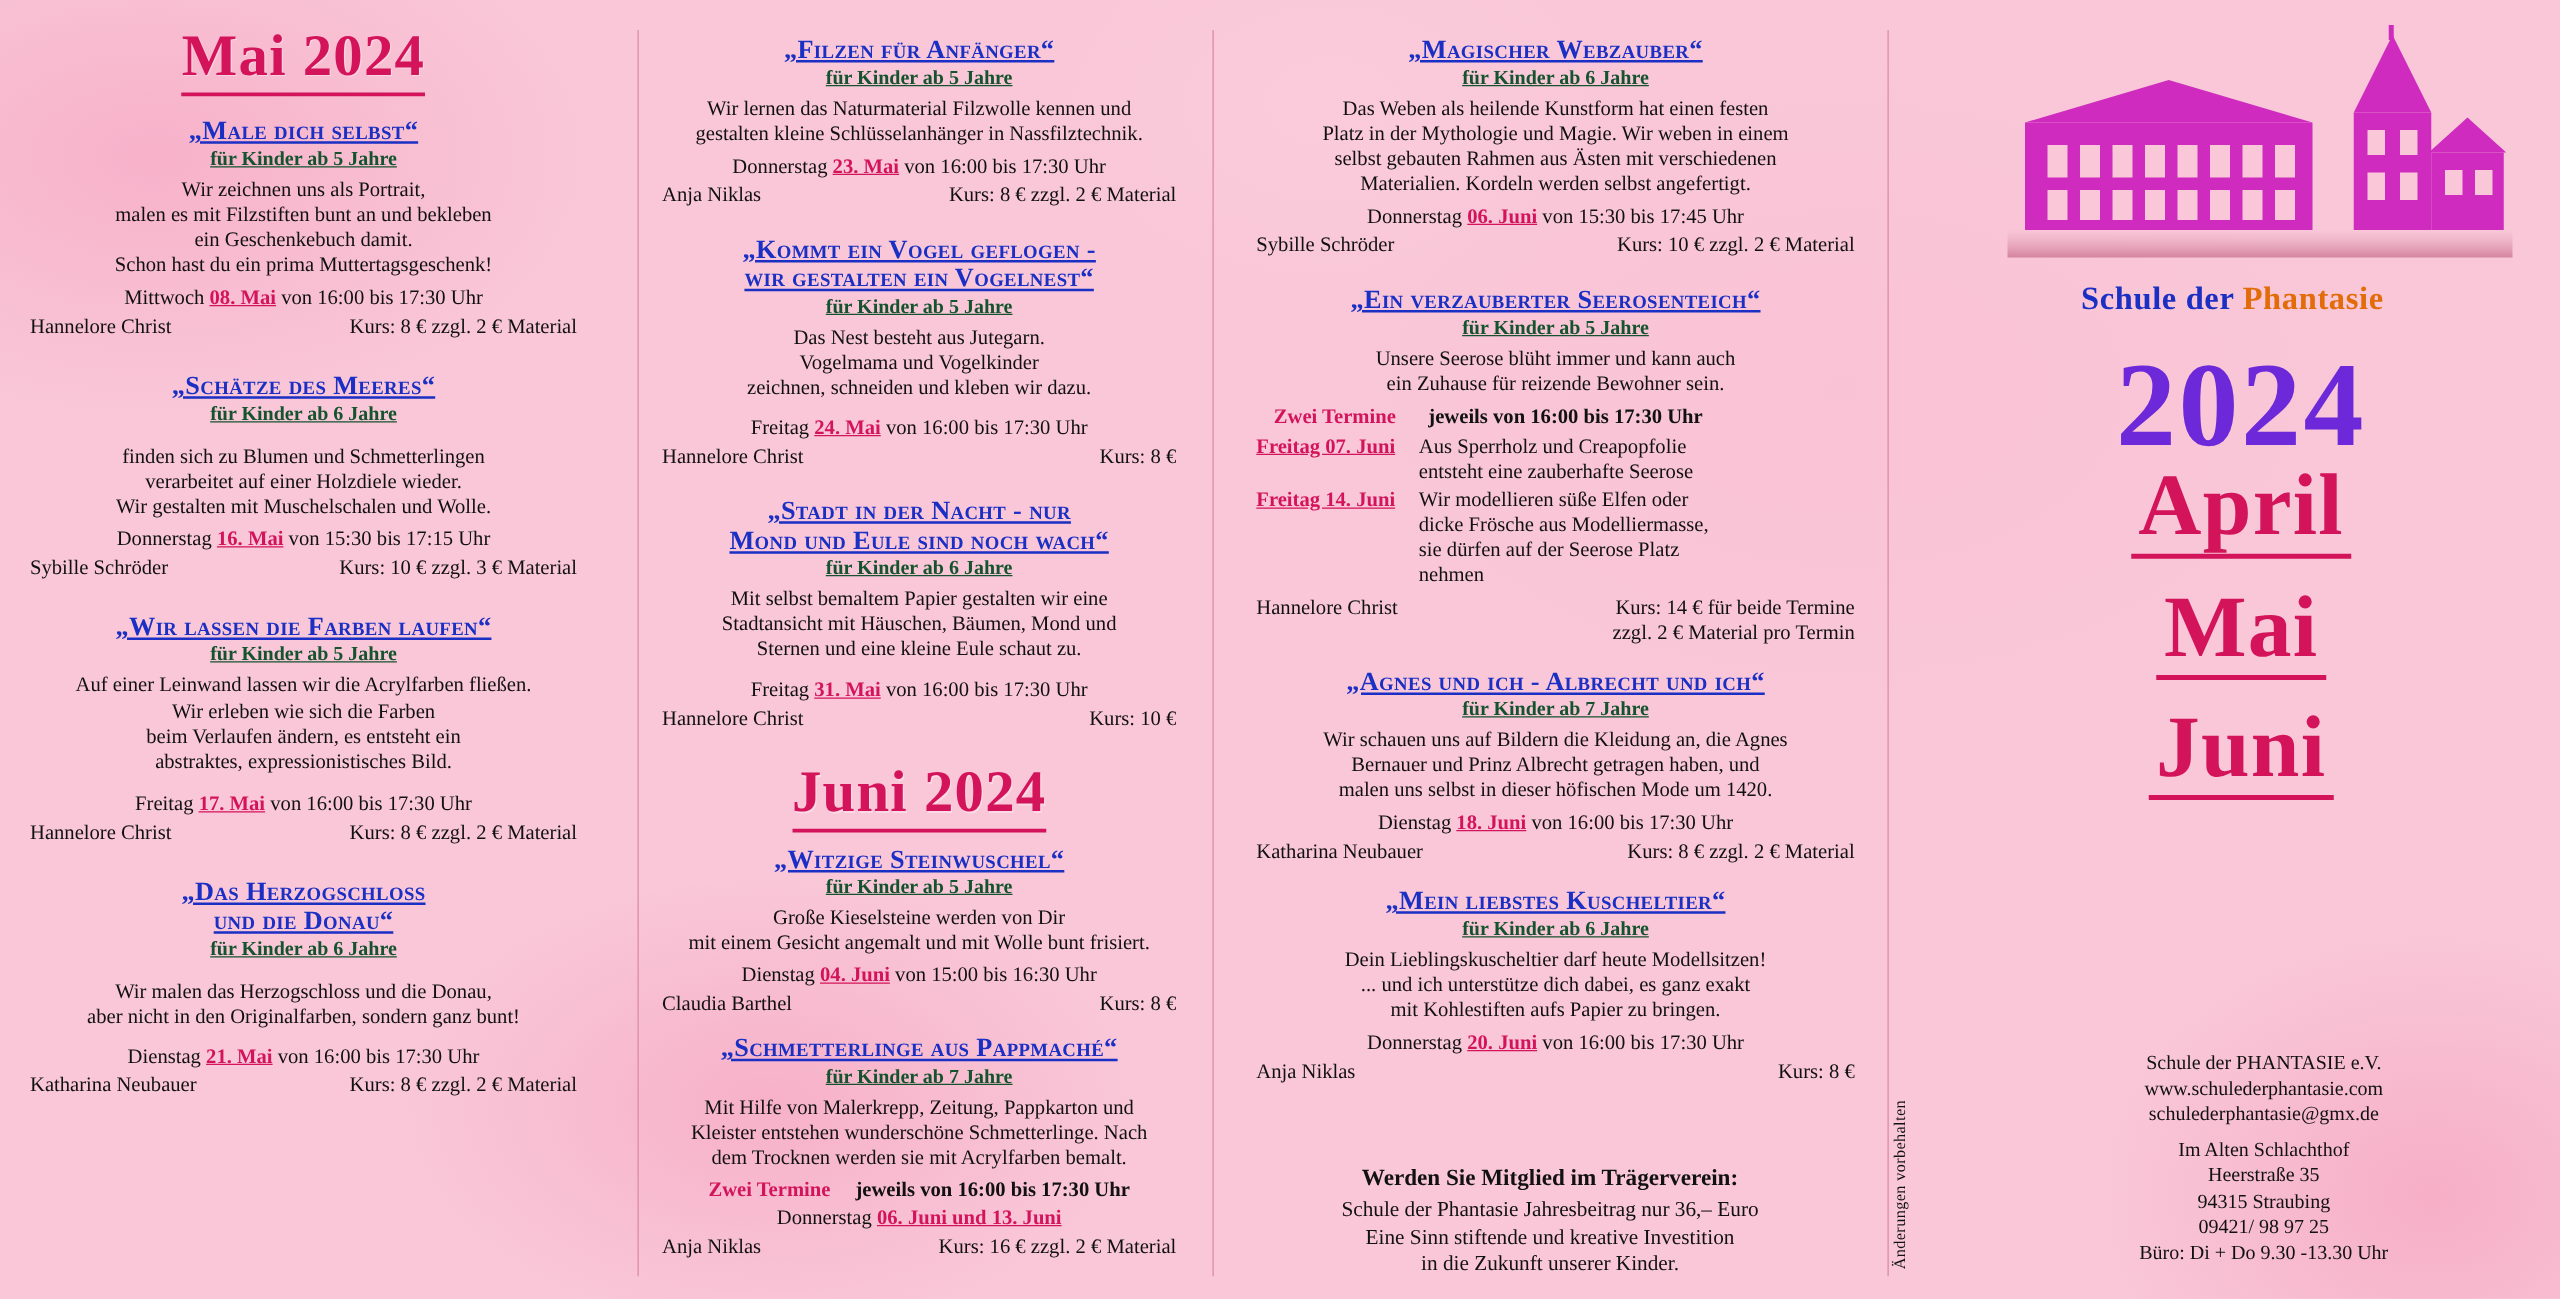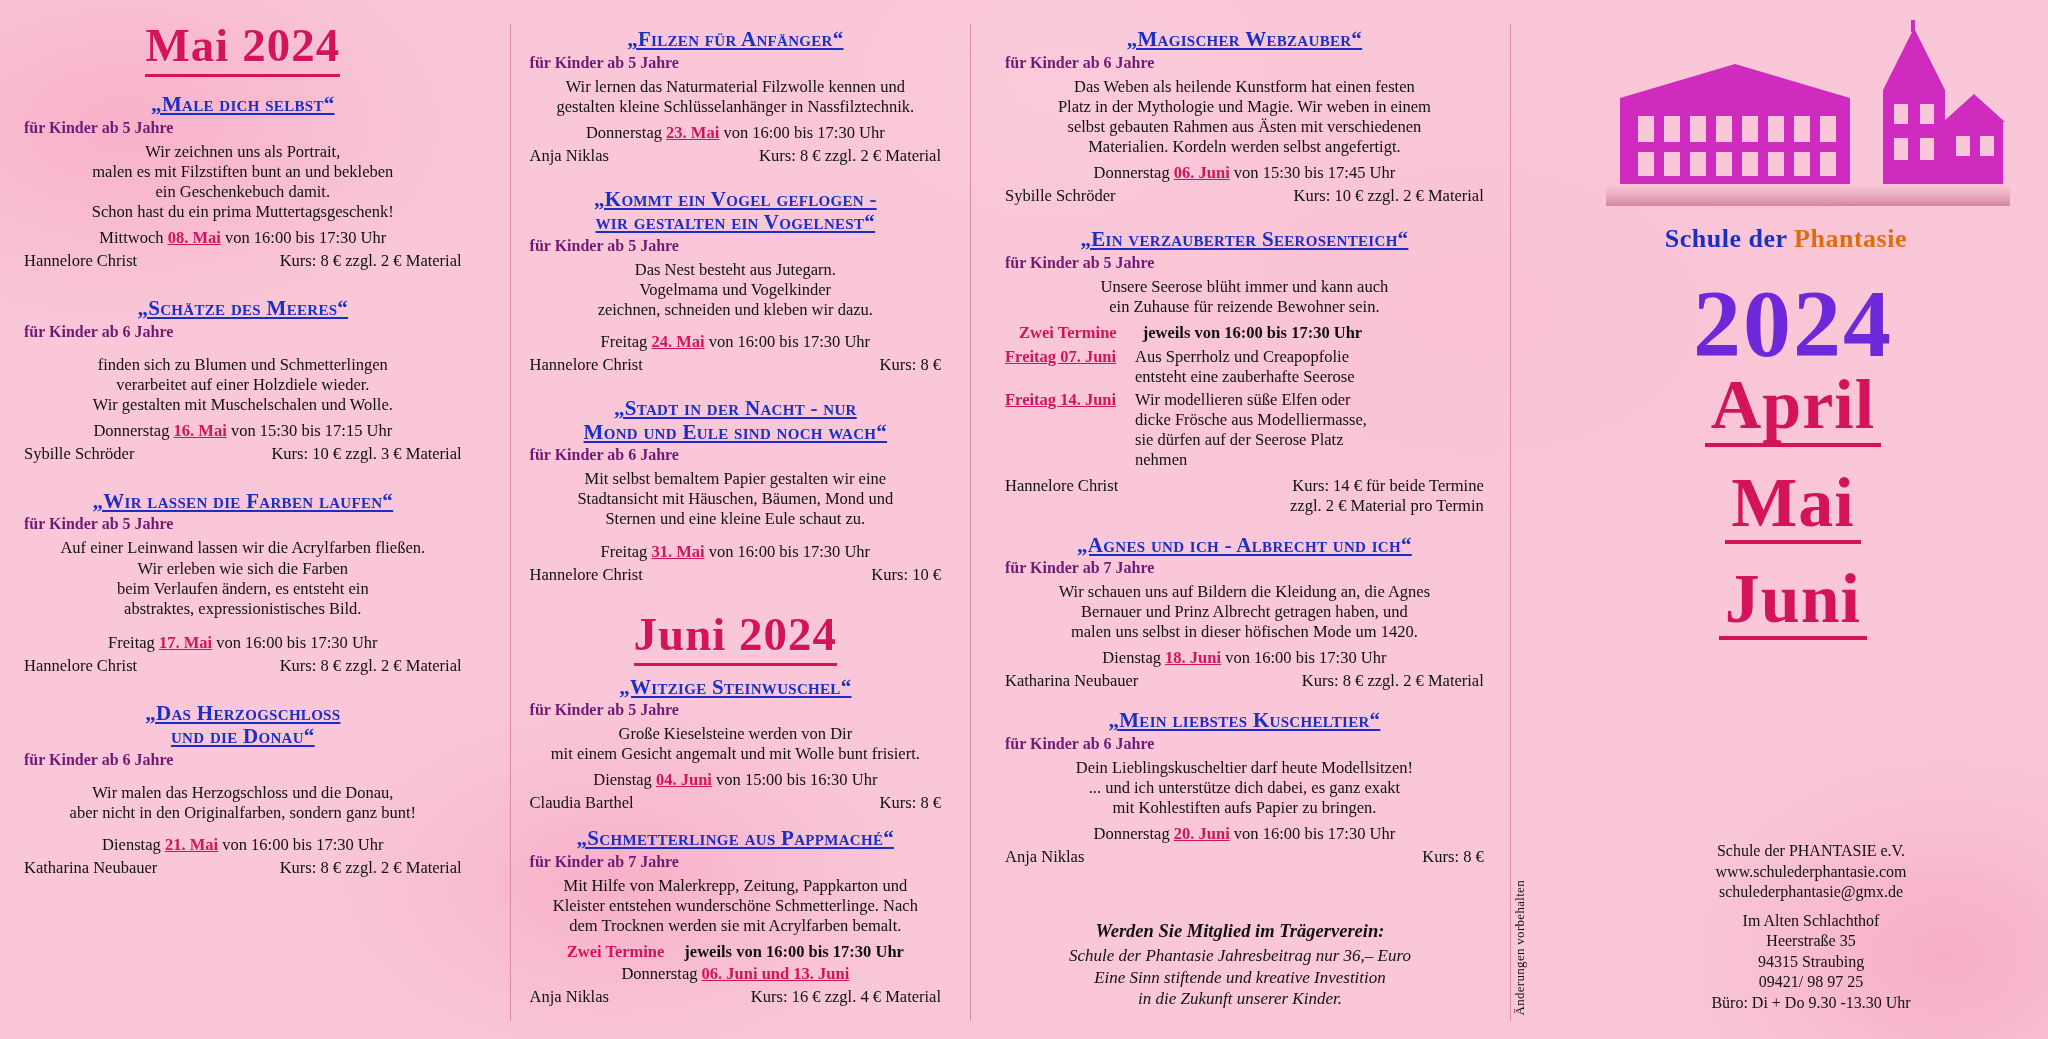--- a/index.html
+++ b/index.html
@@ -48,21 +48,21 @@
     color:#1a2fc4;
     font-weight:bold;
     text-align:center;
     font-size:21px;
     line-height:1.12;
     font-variant:small-caps;
     letter-spacing:.3px;
   }
   .ctitle u{text-decoration:underline;text-underline-offset:2px;}
   .age{
-    text-align:left;font-weight:bold;font-size:16px;margin-top:2px;color:#701a75;
+    text-align:center;font-weight:bold;font-size:16px;margin-top:2px;color:#14532d;text-decoration:underline;
   }
   .desc{
     text-align:center;font-size:16.5px;line-height:1.22;margin-top:5px;color:#111;
   }
   .when{
     text-align:center;font-size:16.5px;margin-top:6px;color:#111;
   }
   .when .date{color:#d4145a;font-weight:bold;text-decoration:underline;}
   .foot{
     display:flex;justify-content:space-between;font-size:16.5px;margin-top:3px;
@@ -100,21 +100,21 @@
     position:absolute;right:22px;bottom:26px;text-align:center;width:430px;
     font-size:16px;line-height:1.28;color:#111;
   }
   .addr .b{margin-bottom:8px;}
   .rot{
     position:absolute;left:1512px;bottom:24px;
     writing-mode:vertical-rl;transform:rotate(180deg);
     font-size:13px;color:#111;letter-spacing:.3px;
   }
   .member{
-    position:absolute;left:1000px;bottom:30px;width:480px;text-align:center;font-size:17px;line-height:1.25;font-style:italic;
+    position:absolute;left:1000px;bottom:18px;width:480px;text-align:center;font-size:17px;line-height:1.25;
   }
   .member .hd{font-weight:bold;font-size:18.5px;margin-bottom:2px;}
 </style>
 </head>
 <body>
 
 <div class="bg-tex"></div>
 
 <div class="cols">
 
@@ -238,21 +238,21 @@
       <div class="desc" style="white-space:pre-line">Mit Hilfe von Malerkrepp, Zeitung, Pappkarton und
 Kleister entstehen wunderschöne Schmetterlinge. Nach
 dem Trocknen werden sie mit Acrylfarben bemalt.</div>
       <div class="twoterm" style="justify-content:center;gap:20px;">
         <span class="lbl">Zwei Termine</span>
         <span class="val">jeweils von 16:00 bis 17:30 Uhr</span>
       </div>
       <div class="when" style="margin-top:2px;"><span>Donnerstag</span> <span class="date">06. Juni und 13. Juni</span></div>
       <div class="foot">
         <span class="lead">Anja Niklas</span>
-        <span class="price">Kurs: 16 € zzgl. 4 € Material</span>
+        <span class="price">Kurs: 16 € zzgl. 2 € Material</span>
       </div>
     </div>
   </div>
 
   <div class="col col3">
 
     <div class="course" style="margin-top:14px;">
       <div class="ctitle"><u>„Magischer Webzauber“</u></div>
       <div class="age">für Kinder ab 6 Jahre</div>
       <div class="desc" style="white-space:pre-line">Das Weben als heilende Kunstform hat einen festen

